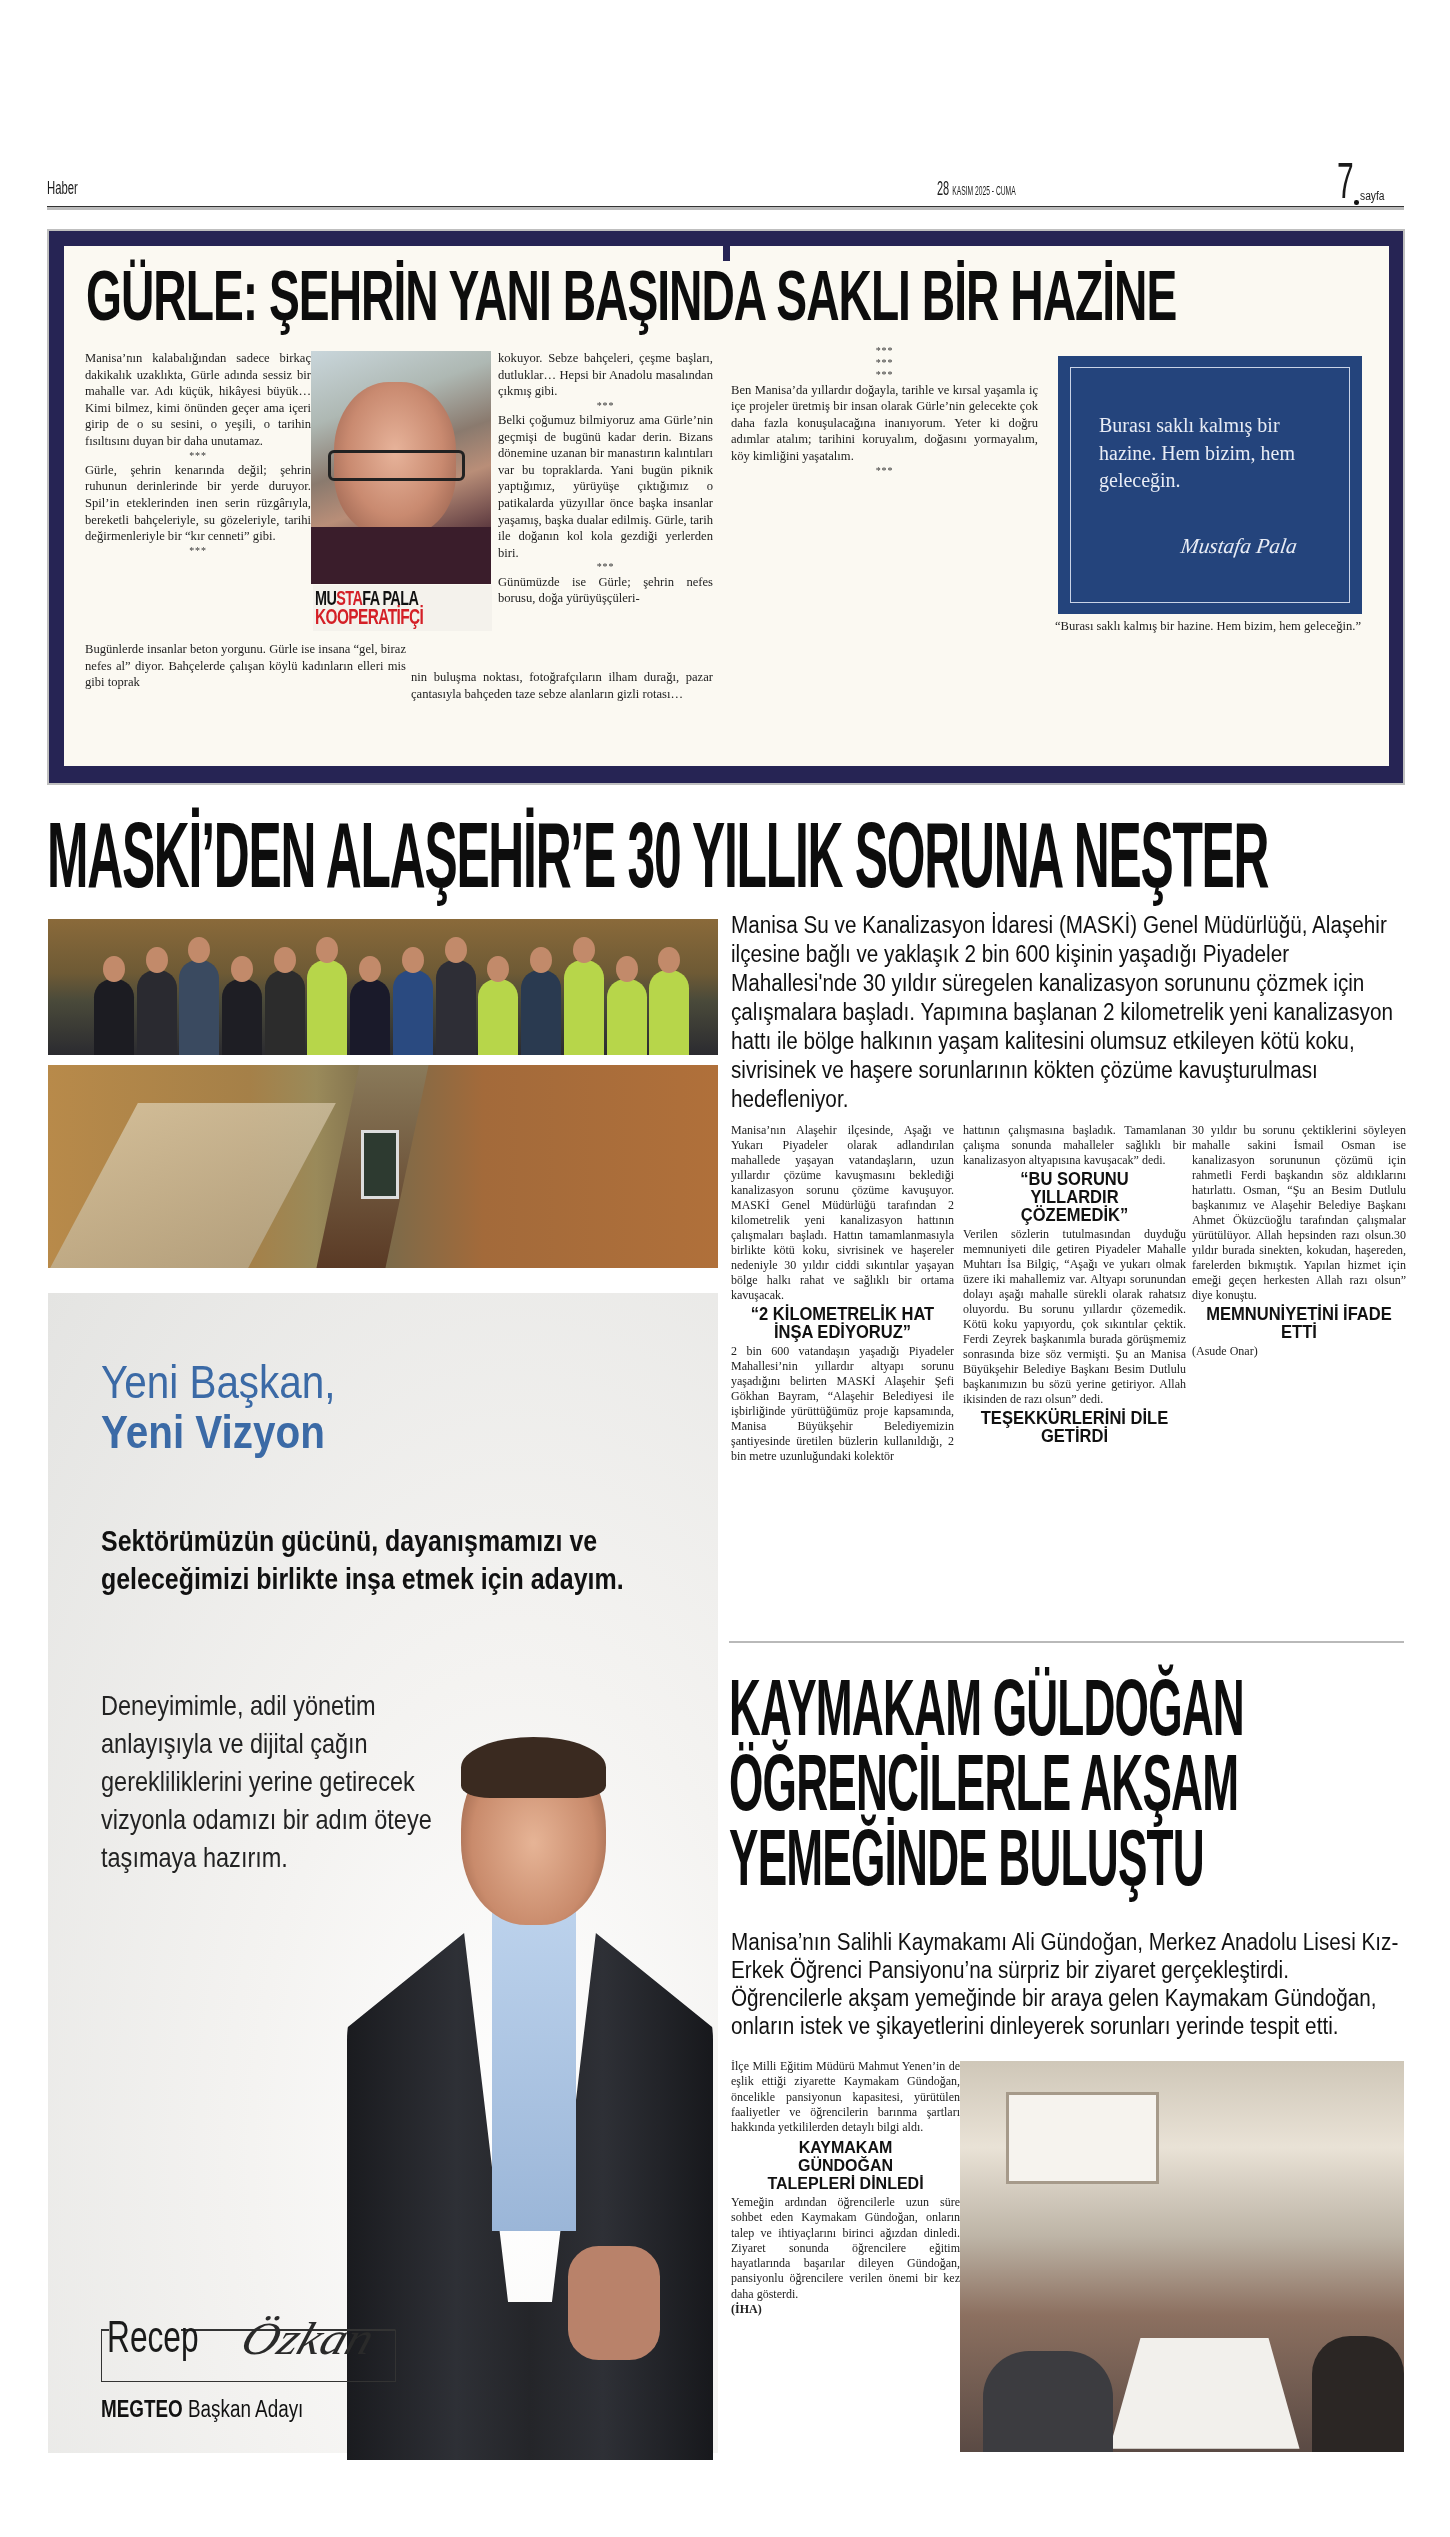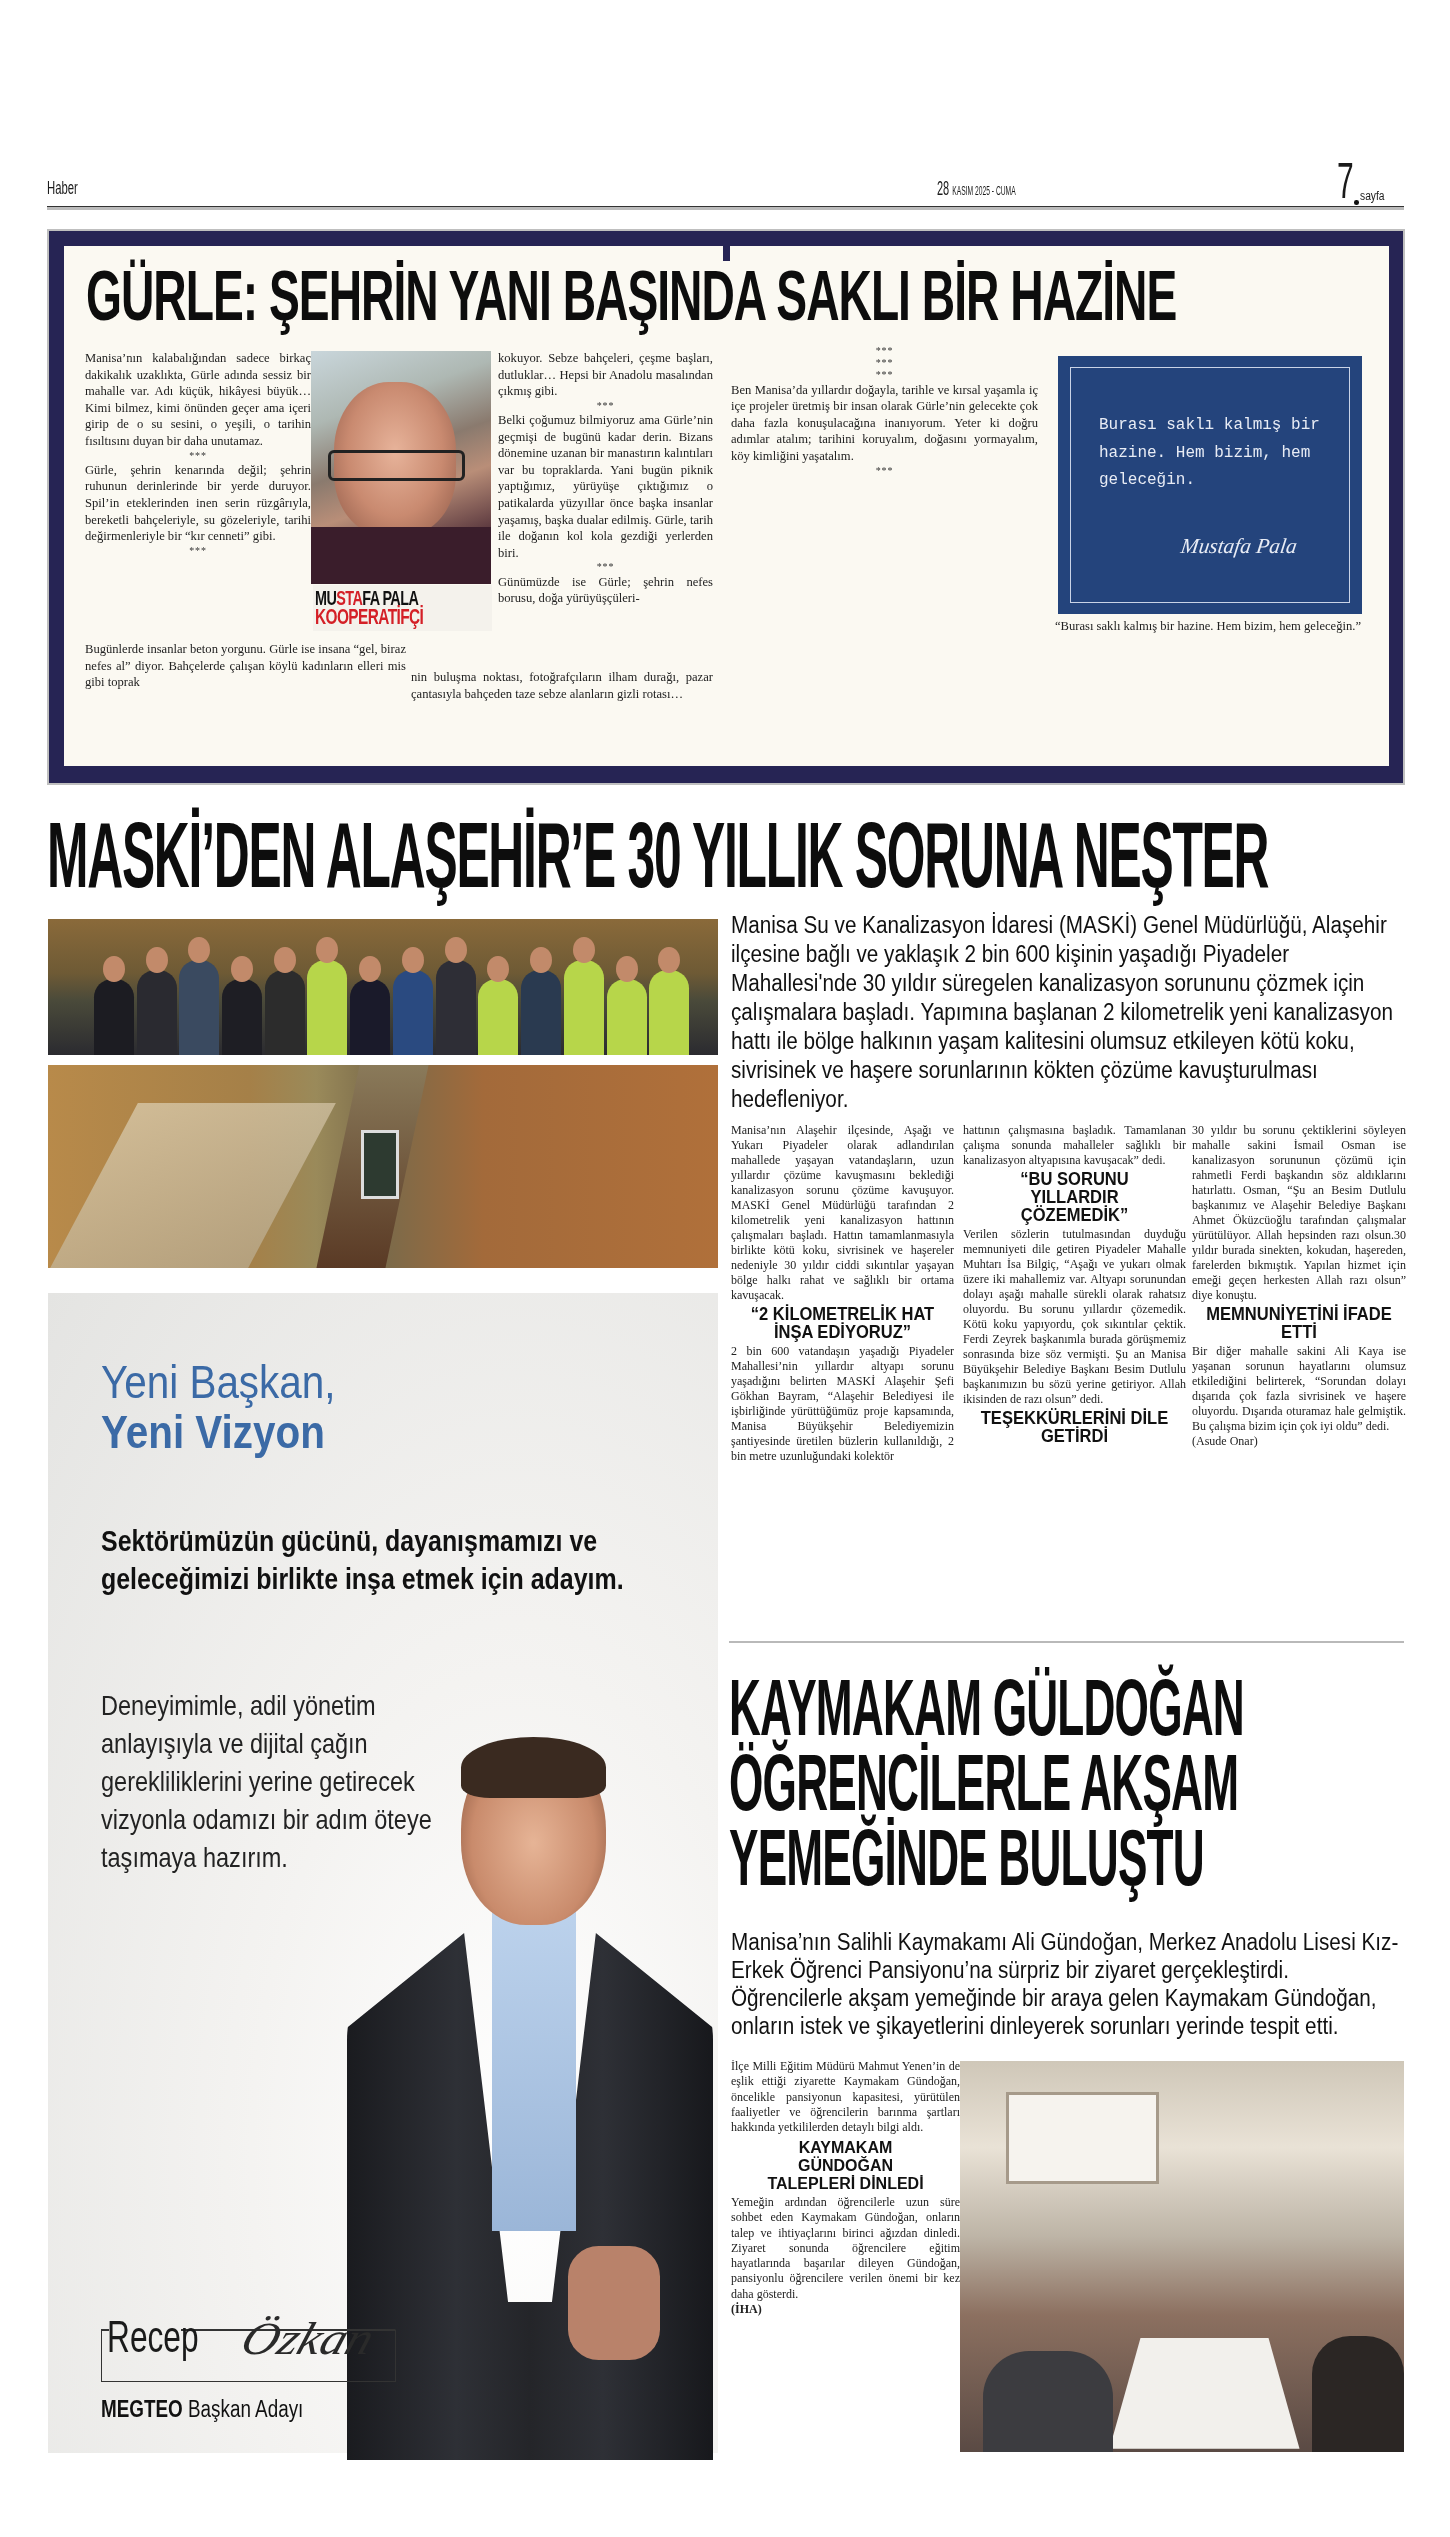--- a/index.html
+++ b/index.html
@@ -41,21 +41,21 @@
   #author-name .r { color: #d42027; }
   #author-role { left: 315px; top: 607px; font-size: 21.4px; line-height: 21.4px; transform: scaleX(0.72); color: #d42027; }
 
   #col2 { left: 498px; top: 350px; width: 215px; }
   #col2b { left: 411px; top: 669px; width: 302px; }
 
   #col3 { left: 731px; top: 345px; width: 307px; }
 
   #quote-box { left: 1058px; top: 356px; width: 304px; height: 258px; background: #24447c; }
   #quote-box .frame { position: absolute; left: 12.2px; top: 10.7px; right: 12.2px; bottom: 10.7px; border: 1.1px solid #c9d3e6; }
-  #quote-text { left: 1099px; top: 412px; width: 237px; font-family: Liberation Mono, monospace; font-size: 16px; line-height: 27.5px; color: #e8ecf5; }
+  #quote-text { left: 1099px; top: 412px; width: 237px; font-family: Liberation Serif, serif; font-size: 20px; line-height: 27.5px; color: #e8ecf5; }
   #quote-sign { left: 1181px; top: 534px; font-family: "Liberation Serif", serif; font-style: italic; font-size: 21.4px; color: #e8ecf5; transform: skewX(-8deg); }
   #col4 { left: 1055px; top: 618px; width: 307px; text-align: left; }
 
   
   #maski-title { left: 47px; top: 809px; font-size: 93px; line-height: 93px; transform: scaleX(0.535); color: #0d0d0d; letter-spacing: -2.3px; }
   #maski-photo1 { left: 48px; top: 919px; width: 670px; height: 136px; background: linear-gradient(180deg, #8a6a3a 0%, #6e5a35 40%, #4a4a3a 60%, #2b2b30 100%); overflow: hidden; }
   #maski-photo1 .person { position: absolute; bottom: 0; width: 40px; border-radius: 18.3px 18.3px 0 0; }
   #maski-photo2 { left: 48px; top: 1065px; width: 670px; height: 203px; background: linear-gradient(90deg, #b88a4a 0%, #a58048 30%, #9a8a5a 40%, #7a6a4a 50%, #a36a3a 65%, #b0703a 100%); overflow: hidden; }
   #maski-photo2 .trench { position: absolute; left: 290px; top: 0; width: 69px; height: 203px; background: linear-gradient(180deg,#8a7a5a,#5a3a25); transform: skewX(-12deg); }
   #maski-photo2 .road { position: absolute; left: 46px; top: 38px; width: 198px; height: 165px; background: linear-gradient(160deg,#d8c8a8,#b8a88a); transform: skewX(-28deg); opacity: .8; }
@@ -234,21 +234,20 @@
 </div>
 <div class="abs serif-body mcol" id="m-col2">
   <p>hattının çalışmasına başladık. Tamamlanan çalışma sonunda mahalleler sağlıklı bir kanalizasyon altyapısına kavuşacak” dedi.</p>
   <div class="sub-head mhead" style="padding:0 30.5px;">“BU SORUNU YILLARDIR ÇÖZEMEDİK”</div>
   <p>Verilen sözlerin tutulmasından duyduğu memnuniyeti dile getiren Piyadeler Mahalle Muhtarı İsa Bilgiç, “Aşağı ve yukarı olmak üzere iki mahallemiz var. Altyapı sorunundan dolayı aşağı mahalle sürekli olarak rahatsız oluyordu. Bu sorunu yıllardır çözemedik. Kötü koku yapıyordu, çok sıkıntılar çektik. Ferdi Zeyrek başkanımla burada görüşmemiz sonrasında bize söz vermişti. Şu an Manisa Büyükşehir Belediye Başkanı Besim Dutlulu başkanımızın bu sözü yerine getiriyor. Allah ikisinden de razı olsun” dedi.</p>
   <div class="sub-head mhead">TEŞEKKÜRLERİNİ DİLE GETİRDİ</div>
 </div>
 <div class="abs serif-body mcol" id="m-col3">
   <p>30 yıldır bu sorunu çektiklerini söyleyen mahalle sakini İsmail Osman ise kanalizasyon sorununun çözümü için rahmetli Ferdi başkandın söz aldıklarını hatırlattı. Osman, “Şu an Besim Dutlulu başkanımız ve Alaşehir Belediye Başkanı Ahmet Öküzcüoğlu tarafından çalışmalar yürütülüyor. Allah hepsinden razı olsun.30 yıldır burada sinekten, kokudan, haşereden, farelerden bıkmıştık. Yapılan hizmet için emeği geçen herkesten Allah razı olsun” diye konuştu.</p>
   <div class="sub-head mhead">MEMNUNİYETİNİ İFADE ETTİ</div>
-  <p>Bir diğer mahalle sakini Ali Kaya ise yaşanan sorunun hayatlarını olumsuz etkilediğini belirterek, “Sorundan dolayı dışarıda çok fazla sivrisinek ve haşere oluyordu. Dışarıda oturamaz hale gelmiştik. Bu çalışma bizim için çok iyi oldu” dedi.</p>
   <p style="font-weight:400;">(Asude Onar)</p>
 </div>
 
 <div class="abs" id="ad"></div>
 <div class="abs" id="ad-h1">
   <div>Yeni Başkan,</div>
   <div class="b">Yeni Vizyon</div>
 </div>
 <div class="abs" id="ad-h2">Sektörümüzün gücünü, dayanışmamızı ve geleceğimizi birlikte inşa etmek için adayım.</div>
 <div class="abs" id="ad-p">Deneyimimle, adil yönetim anlayışıyla ve dijital çağın gerekliliklerini yerine getirecek vizyonla odamızı bir adım öteye taşımaya hazırım.</div>

